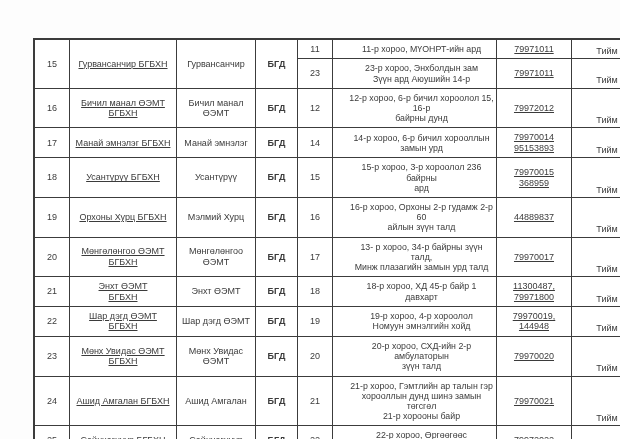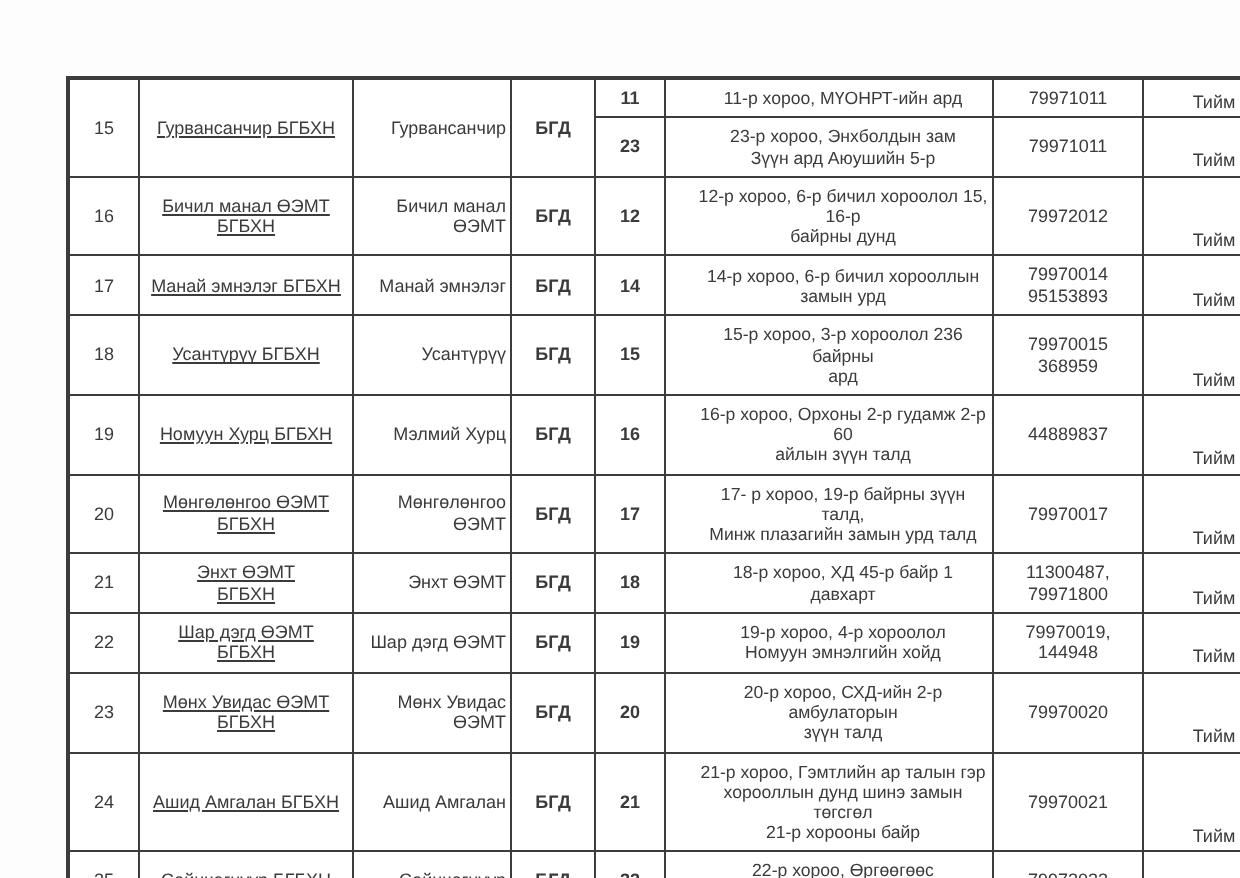--- a/index.html
+++ b/index.html
@@ -32,25 +32,25 @@
     font-size:9px;
     line-height:1.16;
     text-align:center;
     vertical-align:middle;
     padding:4px 2px;
     white-space:pre-line;
     word-wrap:break-word;
   }
   td.c-idx{width:30px;}
   td.c-full{width:102px;text-decoration:underline;}
-  td.c-short{width:74px;text-align:right;}
+  td.c-short{width:74px;}
   td.c-dist{width:37px;font-weight:bold;}
-  td.c-khoroo{width:30px;font-weight:bold;}
+  td.c-khoroo{width:30px;}
   td.c-addr{width:145px;font-size:8.8px;padding-left:16px;}
-  td.c-phone{width:70px;}
+  td.c-phone{width:70px;text-decoration:underline;}
   td.c-yes{width:66px;vertical-align:bottom;padding-bottom:2px;}
 </style>
 </head>
 <body>
 
 <div>
   <table class="doc-table">
     <tbody>
         <tr>
           <td class="c-idx" rowspan="2">15</td>
@@ -58,21 +58,21 @@
           <td class="c-short" rowspan="2">Гурвансанчир</td>
           <td class="c-dist" rowspan="2">БГД</td>
           <td class="c-khoroo">11</td>
           <td class="c-addr">11-р хороо, МҮОНРТ-ийн ард</td>
           <td class="c-phone">79971011</td>
           <td class="c-yes">Тийм</td>
         </tr>
         <tr>
           <td class="c-khoroo">23</td>
           <td class="c-addr">23-р хороо, Энхболдын зам
-Зүүн ард Аюушийн 5-р</td>
+Зүүн ард Аюушийн 14-р</td>
           <td class="c-phone">79971011</td>
           <td class="c-yes">Тийм</td>
         </tr>
         <tr>
           <td class="c-idx">16</td>
           <td class="c-full">Бичил манал ӨЭМТ
 БГБХН</td>
           <td class="c-short">Бичил манал
 ӨЭМТ</td>
           <td class="c-dist">БГД</td>
@@ -101,38 +101,38 @@
           <td class="c-dist">БГД</td>
           <td class="c-khoroo">15</td>
           <td class="c-addr">15-р хороо, 3-р хороолол 236 байрны
 ард</td>
           <td class="c-phone">79970015
 368959</td>
           <td class="c-yes">Тийм</td>
         </tr>
         <tr>
           <td class="c-idx">19</td>
-          <td class="c-full">Номуун Хурц  БГБХН</td>
+          <td class="c-full">Орхоны Хурц  БГБХН</td>
           <td class="c-short">Мэлмий Хурц</td>
           <td class="c-dist">БГД</td>
           <td class="c-khoroo">16</td>
           <td class="c-addr">16-р хороо, Орхоны 2-р гудамж 2-р 60
 айлын зүүн талд</td>
           <td class="c-phone">44889837</td>
           <td class="c-yes">Тийм</td>
         </tr>
         <tr>
           <td class="c-idx">20</td>
           <td class="c-full">Мөнгөлөнгоо ӨЭМТ
 БГБХН</td>
           <td class="c-short">Мөнгөлөнгоо
 ӨЭМТ</td>
           <td class="c-dist">БГД</td>
           <td class="c-khoroo">17</td>
-          <td class="c-addr">17- р хороо, 19-р  байрны зүүн талд,
+          <td class="c-addr">13- р хороо, 34-р  байрны зүүн талд,
 Минж плазагийн замын урд талд</td>
           <td class="c-phone">79970017</td>
           <td class="c-yes">Тийм</td>
         </tr>
         <tr>
           <td class="c-idx">21</td>
           <td class="c-full">Энхт  ӨЭМТ
 БГБХН</td>
           <td class="c-short">Энхт  ӨЭМТ</td>
           <td class="c-dist">БГД</td>

